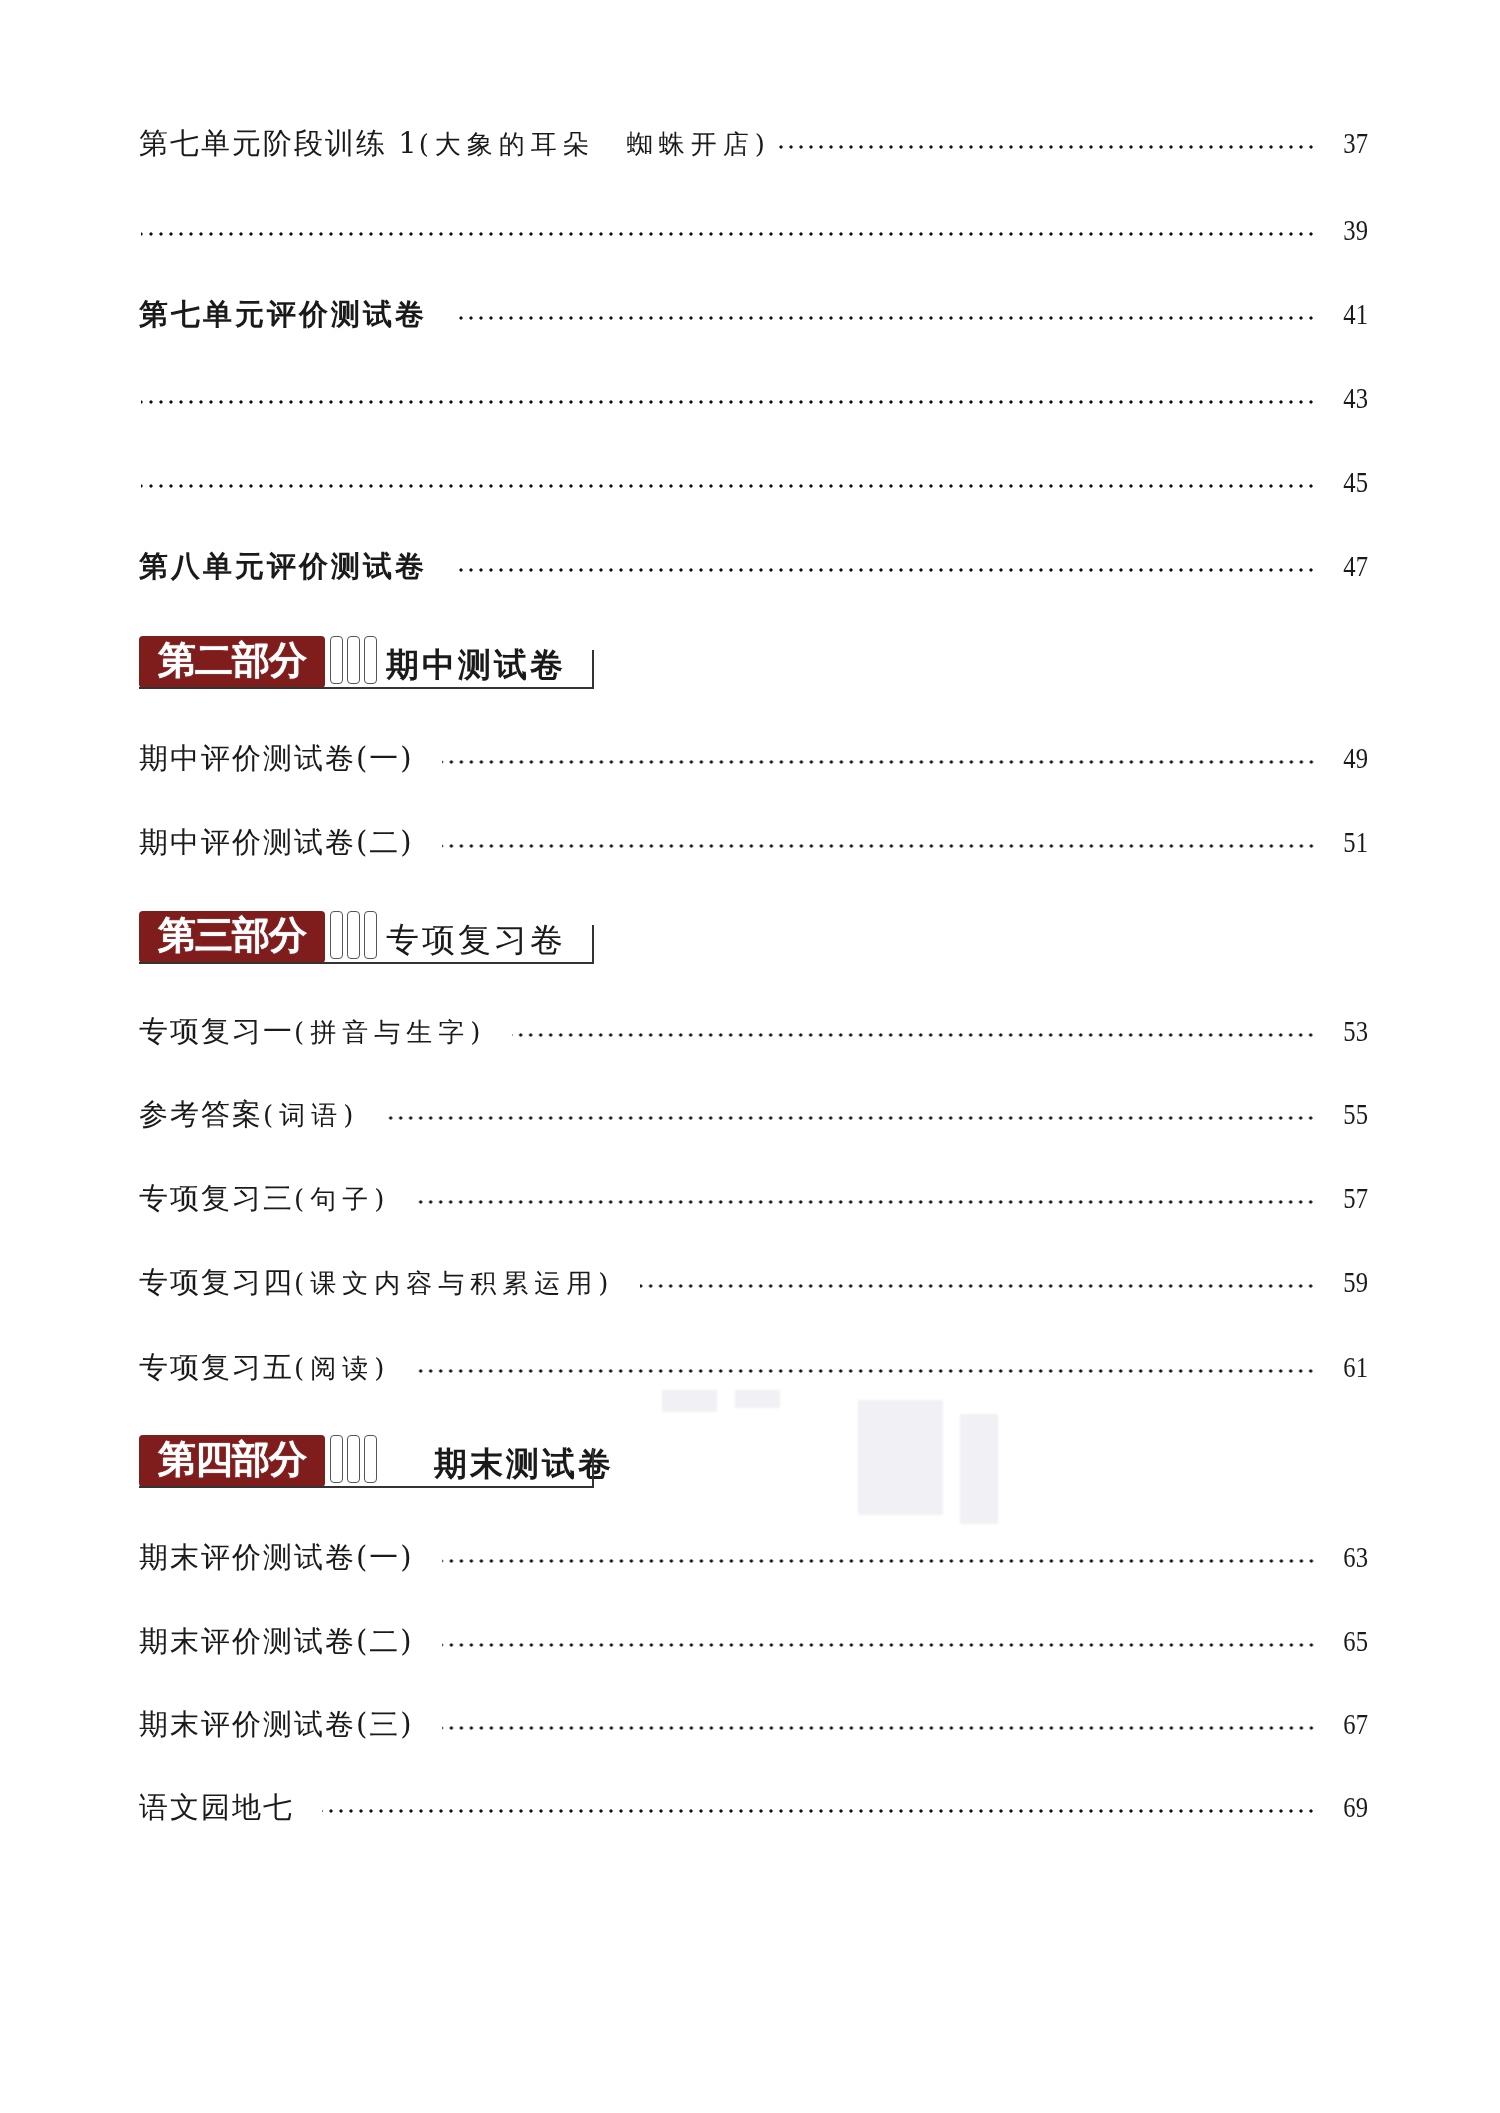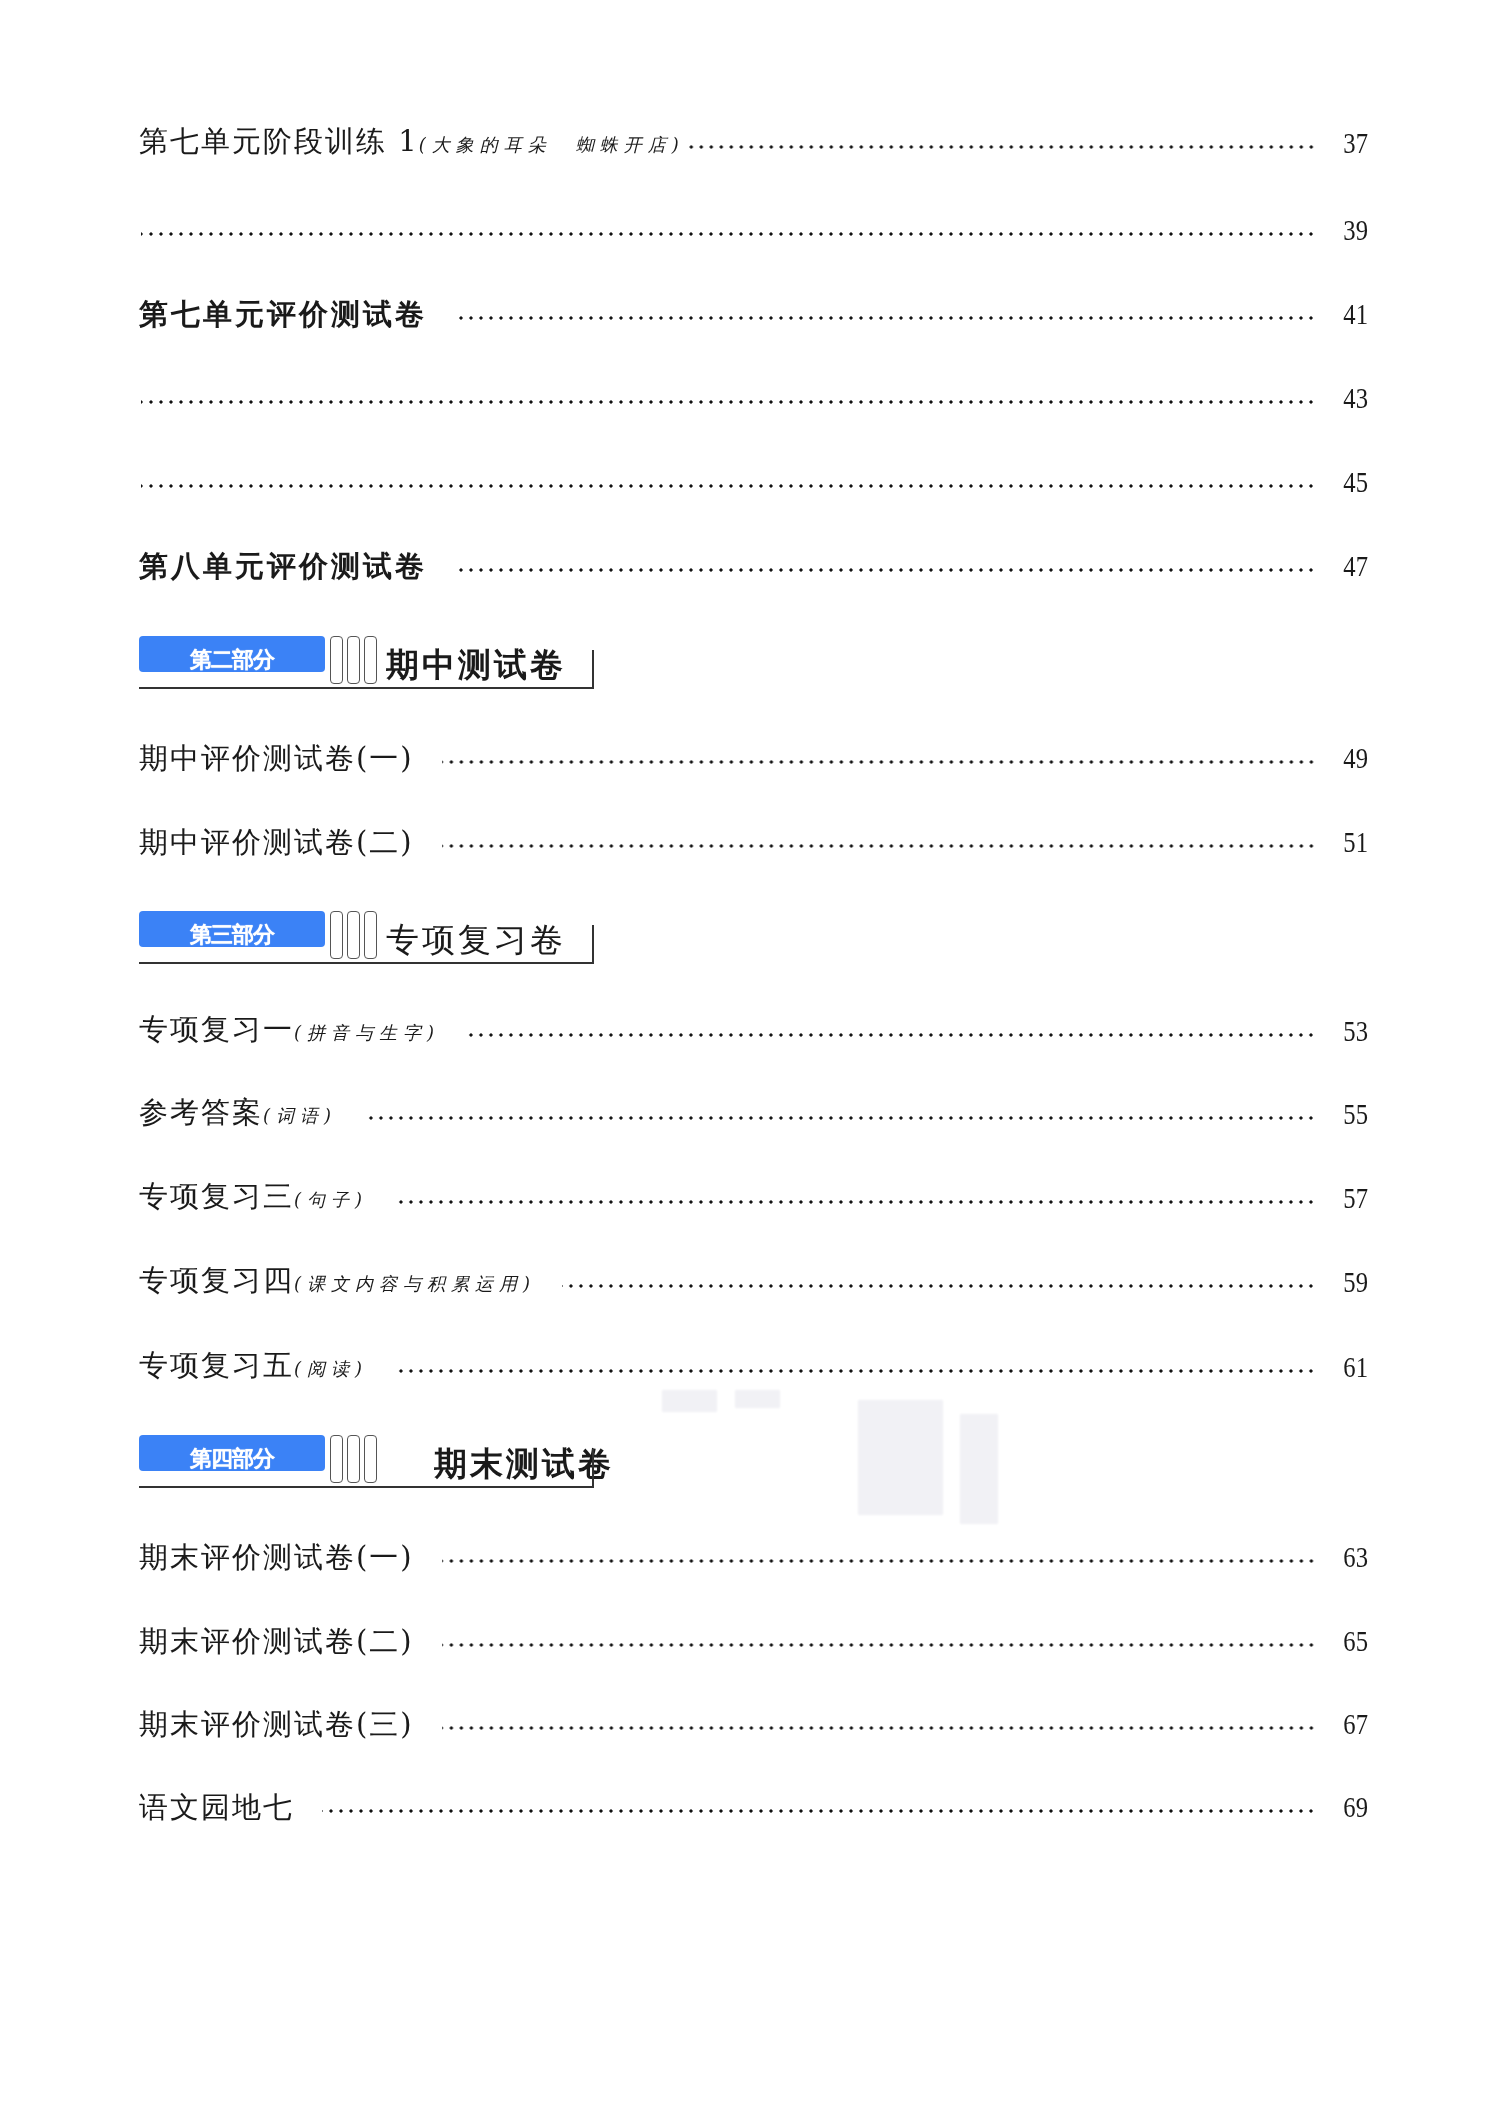--- a/index.html
+++ b/index.html
@@ -2,32 +2,32 @@
 <html><head>
 <meta charset="utf-8">
 <style>
   html, body { margin: 0; padding: 0; background: #ffffff; }
   body { width: 1500px; height: 2113px; position: relative; overflow: hidden;
          font-family: "DejaVu Serif", "Liberation Serif", serif; color: #1a1a1a; }
   .toc-row { position: absolute; left: 139px; width: 1229px; height: 40px;
              display: flex; align-items: center; }
   .toc-title { font-size: 29px; letter-spacing: 2px; white-space: nowrap; line-height: 40px; }
   .toc-title.bold { font-family: "DejaVu Sans", "Liberation Sans", sans-serif; font-weight: bold; letter-spacing: 3px; }
-  .toc-title .sub { font-size: 18px; letter-spacing: 6px; font-style: italic; }
+  .toc-title .sub { font-size: 26px; letter-spacing: 6px; }
   .leader { flex: 1; height: 6px; margin: 8px 18px 0 10px;
             background-image: radial-gradient(circle, #111 1.4px, transparent 1.8px);
             background-size: 10px 6px; background-repeat: repeat-x; background-position: right center; }
   .leader.tight { margin-left: 2px; }
   .toc-page { font-family: "Liberation Serif", "DejaVu Serif", serif; font-size: 29px;
               transform: scaleX(0.85); transform-origin: right center; width: 34px; text-align: right; line-height: 40px; }
   .section { position: absolute; left: 139px; height: 52px; width: 455px; }
-  .section .sec-box { position: absolute; left: 0; top: 0; width: 186px; height: 36px;
-                      background: #3b82f6; border-radius: 4px; color: #fff;
+  .section .sec-box { position: absolute; left: 0; top: 0; width: 186px; height: 52px;
+                      background: #7f1d1d; border-radius: 4px; color: #fff;
                       font-family: "DejaVu Sans", "Liberation Sans", sans-serif; font-weight: bold;
-                      font-size: 22px; line-height: 48px; text-align: center; letter-spacing: -1px;
+                      font-size: 38px; line-height: 48px; text-align: center; letter-spacing: -1px;
                       text-shadow: 0 0 1px #fff; }
   .section .bar { position: absolute; top: 0; width: 11px; height: 46px;
                   border: 1.5px solid #555; border-radius: 4px; background: #fff; }
   .section .sec-title { position: absolute; left: 247px; top: 6px; font-size: 33px; letter-spacing: 3px;
                         font-family: "DejaVu Serif", "Liberation Serif", serif; line-height: 46px; white-space: nowrap; }
   .section .rule-bottom { position: absolute; left: 0; top: 51px; width: 455px; height: 2px; background: #333; }
   .section .rule-right { position: absolute; left: 453px; top: 14px; width: 2px; height: 39px; background: #333; }
   .ghost { position: absolute; background: #e6e6ee; opacity: 0.55; filter: blur(1px); }
 </style>
 </head>

